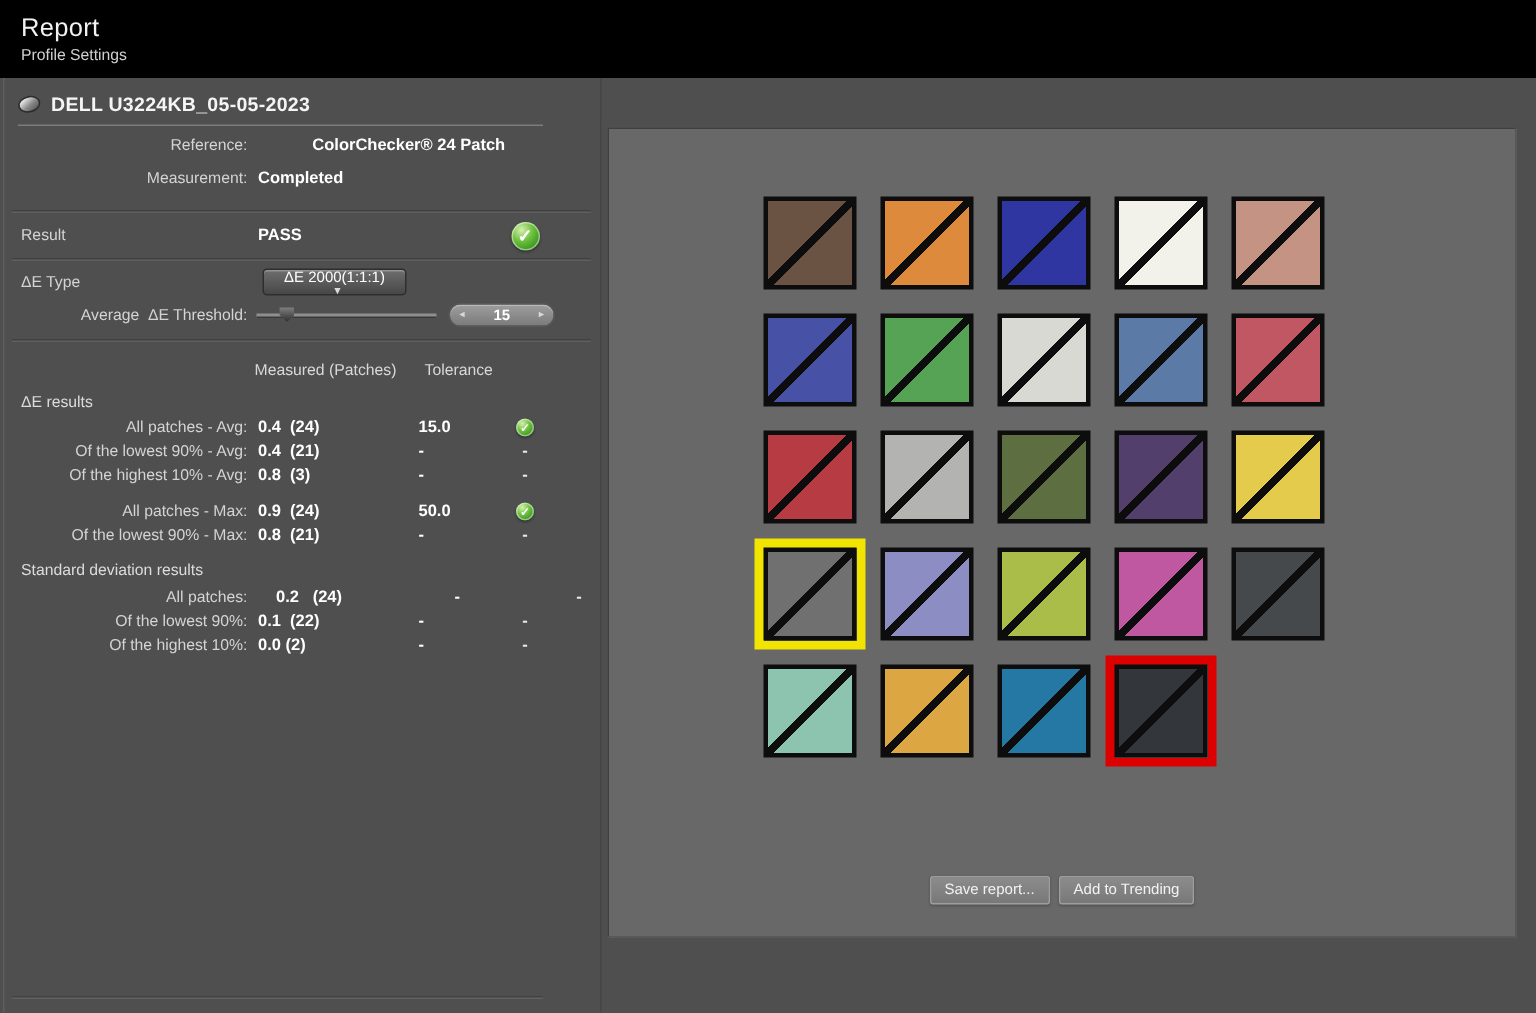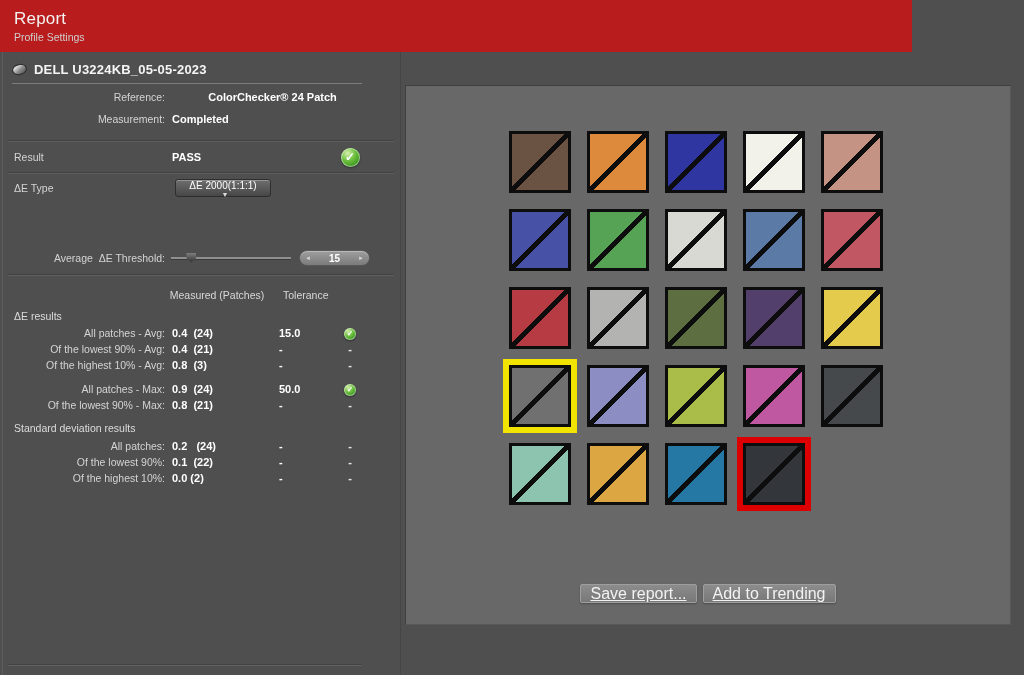--- a/index.html
+++ b/index.html
@@ -3,21 +3,21 @@
 <meta charset="utf-8">
 <style>
   html,body{margin:0;padding:0;}
   body{
     width:1024px;height:675px;overflow:hidden;position:relative;
     background:#4f4f4f;
     font-family:"Liberation Sans", sans-serif;
     -webkit-font-smoothing:antialiased;
   }
   
-  #topbar{position:absolute;left:0;top:0;width:912px;height:52px;background:#b91c1c;}
+  #topbar{position:absolute;left:0;top:0;width:1024px;height:52px;background:#000000;}
   #topbar .title{position:absolute;left:14px;top:9px;font-size:17px;color:#f2f2f2;letter-spacing:.2px;}
   #topbar .subtitle{position:absolute;left:14px;top:31px;font-size:10.5px;color:#cfcfcf;}
 
   
   #left-pane{position:absolute;left:0;top:52px;width:400px;bottom:0;}
   .left-edge{position:absolute;left:2px;top:0;bottom:0;width:1px;background:#6d6d6d;opacity:.5;}
   .device-header{margin:10px 38px 0 12px;padding-bottom:6px;border-bottom:1px solid #7d7d7d;
     display:flex;align-items:center;gap:7px;}
   .device-header .name{font-size:13px;font-weight:bold;color:#f5f5f5;letter-spacing:.2px;}
   .display-icon{display:inline-block;width:13px;height:9px;border-radius:50%;
@@ -43,21 +43,21 @@
     color:#fff;font-weight:bold;box-shadow:inset 0 0 0 1px rgba(255,255,255,.45), 0 1px 2px rgba(0,0,0,.4);}
   .check-lg{width:19px;height:19px;font-size:12px;}
   .check-sm{width:12px;height:12px;font-size:8px;margin:0 auto;}
   
   .dropdown{grid-column:2 / span 2;margin-left:10px;width:84px;height:16px;display:flex;align-items:center;
     justify-content:space-between;padding:0 5px;border-radius:3px;cursor:default;
     background:linear-gradient(#6e6e6e,#474747);border:1px solid #2e2e2e;
     box-shadow:inset 0 1px 0 rgba(255,255,255,.28);font-size:10px;color:#fff;flex-direction:column;}
   .dropdown .arrow{font-size:7px;color:#dcdcdc;margin-left:4px;}
   
-  .slider-row{display:flex;align-items:center;height:20px;padding-left:14px;font-size:10.5px;color:#d4d4d4;margin-top:48px;}
+  .slider-row{display:flex;align-items:center;height:20px;padding-left:14px;font-size:10.5px;color:#d4d4d4;}
   .slider-row .slbl{width:151px;text-align:right;white-space:pre;}
   .track{position:relative;width:120px;height:2px;margin-left:6px;
     background:#8f8f8f;border-bottom:1px solid #3a3a3a;}
   .thumb{position:absolute;top:-4px;width:10px;height:10px;margin-left:-5px;
     clip-path:polygon(0 0,100% 0,100% 55%,50% 100%,0 55%);
     background:linear-gradient(#7e7e7e,#2c2c2c);}
   .stepper{margin-left:8px;width:59px;height:14px;border-radius:8px;display:flex;align-items:center;
     justify-content:space-between;padding:0 5px;
     background:linear-gradient(#9e9e9e,#7b7b7b);border:1px solid #585858;
     box-shadow:inset 0 1px 0 rgba(255,255,255,.3);}
@@ -73,21 +73,21 @@
   
   #report-panel{position:absolute;left:405px;top:85px;width:606px;height:540px;background:#686868;
     border:1px solid;border-color:#3f3f3f #585858 #585858 #3f3f3f;box-sizing:border-box;}
   #patch-grid{position:absolute;left:103px;top:45px;}
   .patch-row{display:flex;gap:16px;margin-bottom:16px;}
   .patch{width:56px;height:56px;border:3px solid #0d0d0d;
     background:linear-gradient(135deg, var(--c) 0 47%, #0d0d0d 47% 53%, var(--c) 53% 100%);}
   #panel-buttons{position:absolute;left:0;right:0;bottom:21px;display:flex;justify-content:center;gap:6px;}
   .panel-btn{height:17px;display:inline-flex;align-items:center;padding:0 9px;border-radius:2px;
     background:linear-gradient(#8c8c8c,#787878);border:1px solid #9e9e9e;
-    font-size:16px;color:#f2f2f2;cursor:default;box-shadow:0 1px 2px rgba(0,0,0,.25);text-decoration:underline;}
+    font-size:10px;color:#f2f2f2;cursor:default;box-shadow:0 1px 2px rgba(0,0,0,.25);}
 </style>
 </head>
 <body>
 
 <div id="topbar">
   <div class="title">Report</div>
   <div class="subtitle">Profile Settings</div>
 </div>
 
 <div id="left-pane">
@@ -180,21 +180,21 @@
   </div>
   <div class="grid-row t-row">
     <span class="lbl">Of the lowest 90% - Max:</span>
     <span class="val">0.8  (21)</span>
     <span class="tol">-</span>
     <span class="stat">-</span>
   </div>
 
   <div class="section-label" style="margin-top:9px;">Standard deviation results</div>
 
-  <div class="grid-row t-row" style="margin-top:4px;">
+  <div class="grid-row t-row" style="margin-top:4px;gap:12px;">
     <span class="lbl">All patches:</span>
     <span class="val">0.2   (24)</span>
     <span class="tol">-</span>
     <span class="stat">-</span>
   </div>
   <div class="grid-row t-row">
     <span class="lbl">Of the lowest 90%:</span>
     <span class="val">0.1  (22)</span>
     <span class="tol">-</span>
     <span class="stat">-</span>

